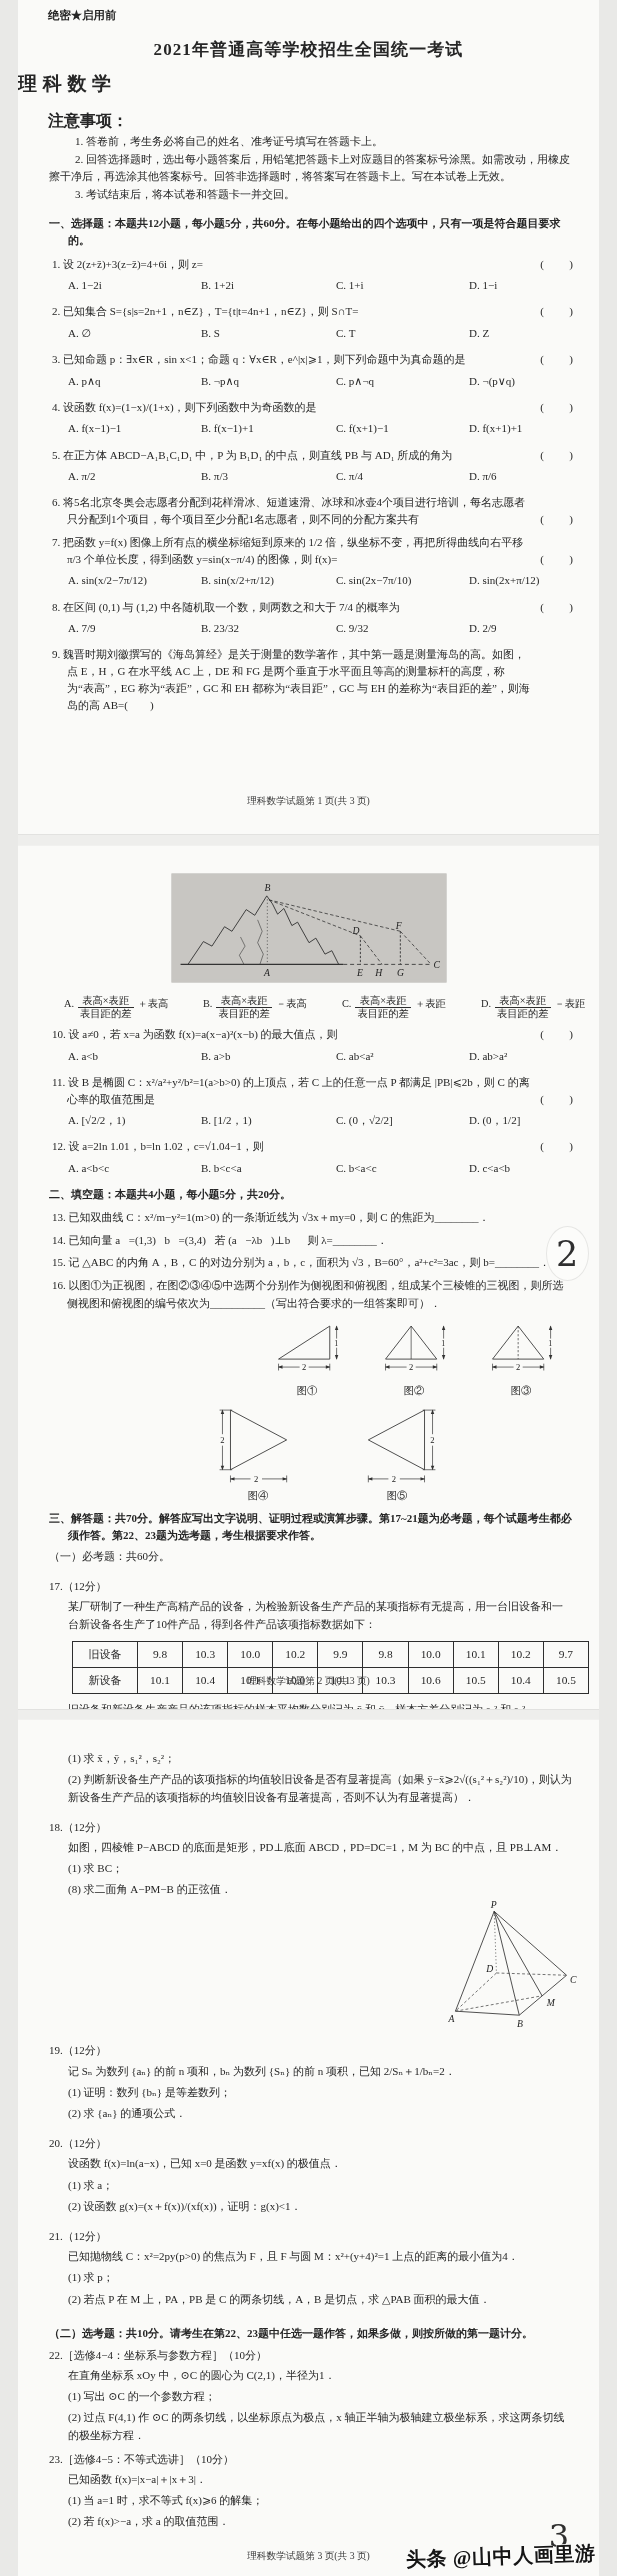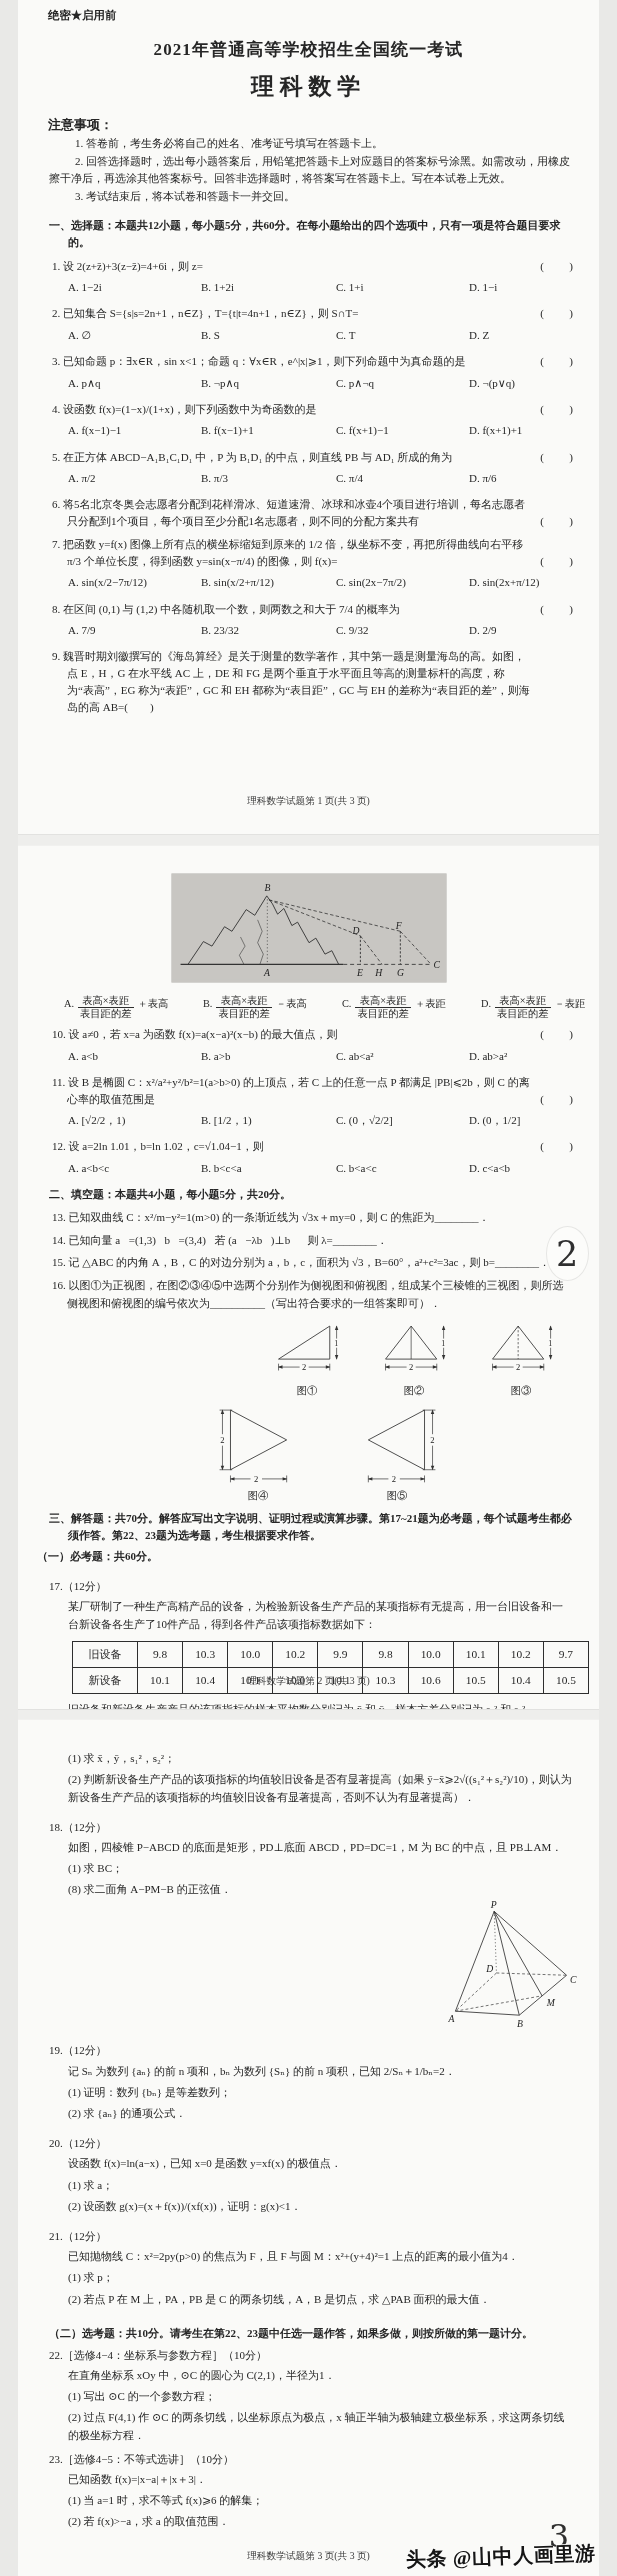--- a/index.html
+++ b/index.html
@@ -8,23 +8,23 @@
   .page{position:absolute;left:0;right:0;}
   .page1{top:0;height:834px;}
   .band{position:absolute;left:0;right:0;background:#eeeeec;border-top:0.6px solid #e2e2e0;border-bottom:0.6px solid #f1f1ef;}
   .band1{top:834px;height:10.3px;}
   .band2{top:1709px;height:9.1px;}
   .page2{top:844px;height:866px;}
   .page3{top:1718px;height:858px;}
 
   .secrecy{padding:8px 0 0 30px;font-size:11.4px;font-weight:700;}
   .title{margin-top:15px;text-align:center;font-size:17px;font-weight:700;letter-spacing:1.1px;}
-  .subject{margin-top:10.3px;text-align:center;font-size:23px;font-weight:700;letter-spacing:5.7px;}
-
-  .notice-title{margin-top:13.7px;padding-left:30px;font-size:13px;font-weight:700;}
+  .subject{margin-top:10.3px;text-align:left;font-size:19px;font-weight:700;letter-spacing:5.7px;}
+
+  .notice-title{margin-top:13.7px;padding-left:30px;font-size:16px;font-weight:700;}
   .notice-item{padding-left:31px;padding-right:23px;text-indent:26px;font-size:11px;line-height:17px;margin-top:1.1px;}
 
   .sec{padding-left:50px;padding-right:23px;text-indent:-19px;font-size:11px;font-weight:700;line-height:17.7px;}
   .sec1{margin-top:11.4px;}
 
   .q{margin-top:5.7px;}
   .stem{position:relative;padding-left:49px;padding-right:69px;text-indent:-15px;font-size:11px;line-height:17px;}
   .bracket{position:absolute;right:25px;bottom:0;text-indent:0;letter-spacing:1.1px;}
   .opts{display:grid;grid-template-columns:133px 135px 133px auto;padding-left:50px;margin:4.6px 0 9.1px;font-size:11px;line-height:17px;}
 
@@ -130,21 +130,21 @@
 
     <div class="q">
       <div class="stem"><span>6. 将5名北京冬奥会志愿者分配到花样滑冰、短道速滑、冰球和冰壶4个项目进行培训，每名志愿者只分配到1个项目，每个项目至少分配1名志愿者，则不同的分配方案共有</span><span class="bracket">(　　)</span></div>
     </div>
 
     <div class="q">
       <div class="stem"><span>7. 把函数 y=f(x) 图像上所有点的横坐标缩短到原来的 1/2 倍，纵坐标不变，再把所得曲线向右平移 π/3 个单位长度，得到函数 y=sin(x−π/4) 的图像，则 f(x)=</span><span class="bracket">(　　)</span></div>
       <div class="opts">
         <span class="opt">A. sin(x/2−7π/12)</span>
         <span class="opt">B. sin(x/2+π/12)</span>
-        <span class="opt">C. sin(2x−7π/2)</span>
+        <span class="opt">C. sin(2x−7π/10)</span>
         <span class="opt">D. sin(2x+π/12)</span>
       </div>
     </div>
 
     <div class="q">
       <div class="stem"><span>8. 在区间 (0,1) 与 (1,2) 中各随机取一个数，则两数之和大于 7/4 的概率为</span><span class="bracket">(　　)</span></div>
       <div class="opts">
         <span class="opt">A. 7/9</span>
         <span class="opt">B. 23/32</span>
         <span class="opt">C. 9/32</span>
@@ -345,21 +345,21 @@
           <polygon points="116,131 116,137 124,134" fill="#333"></polygon>
           <line class="ln" x1="25" y1="128" x2="25" y2="140" stroke-width="1.2"></line>
           <line class="ln" x1="123" y1="128" x2="123" y2="140" stroke-width="1.2"></line>
           <text x="66" y="140" font-size="15">2</text>
         </svg>
         <div class="viewcap">图⑤</div>
       </div>
     </div>
 
     <div class="sec" style="margin-top:6.9px">三、解答题：共70分。解答应写出文字说明、证明过程或演算步骤。第17~21题为必考题，每个试题考生都必须作答。第22、23题为选考题，考生根据要求作答。</div>
-    <div class="body-line" style="padding-left:19px;font-weight:700">（一）必考题：共60分。</div>
+    <div class="body-line" style="padding-left:31px;font-weight:400">（一）必考题：共60分。</div>
 
     <div class="qhead">17.（12分）</div>
     <div class="body-line">某厂研制了一种生产高精产品的设备，为检验新设备生产产品的某项指标有无提高，用一台旧设备和一台新设备各生产了10件产品，得到各件产品该项指标数据如下：</div>
 
     <table class="idx">
       <tbody>
           <tr>
         <td class="lab">旧设备</td>
         <td>9.8</td>
         <td>10.3</td>

